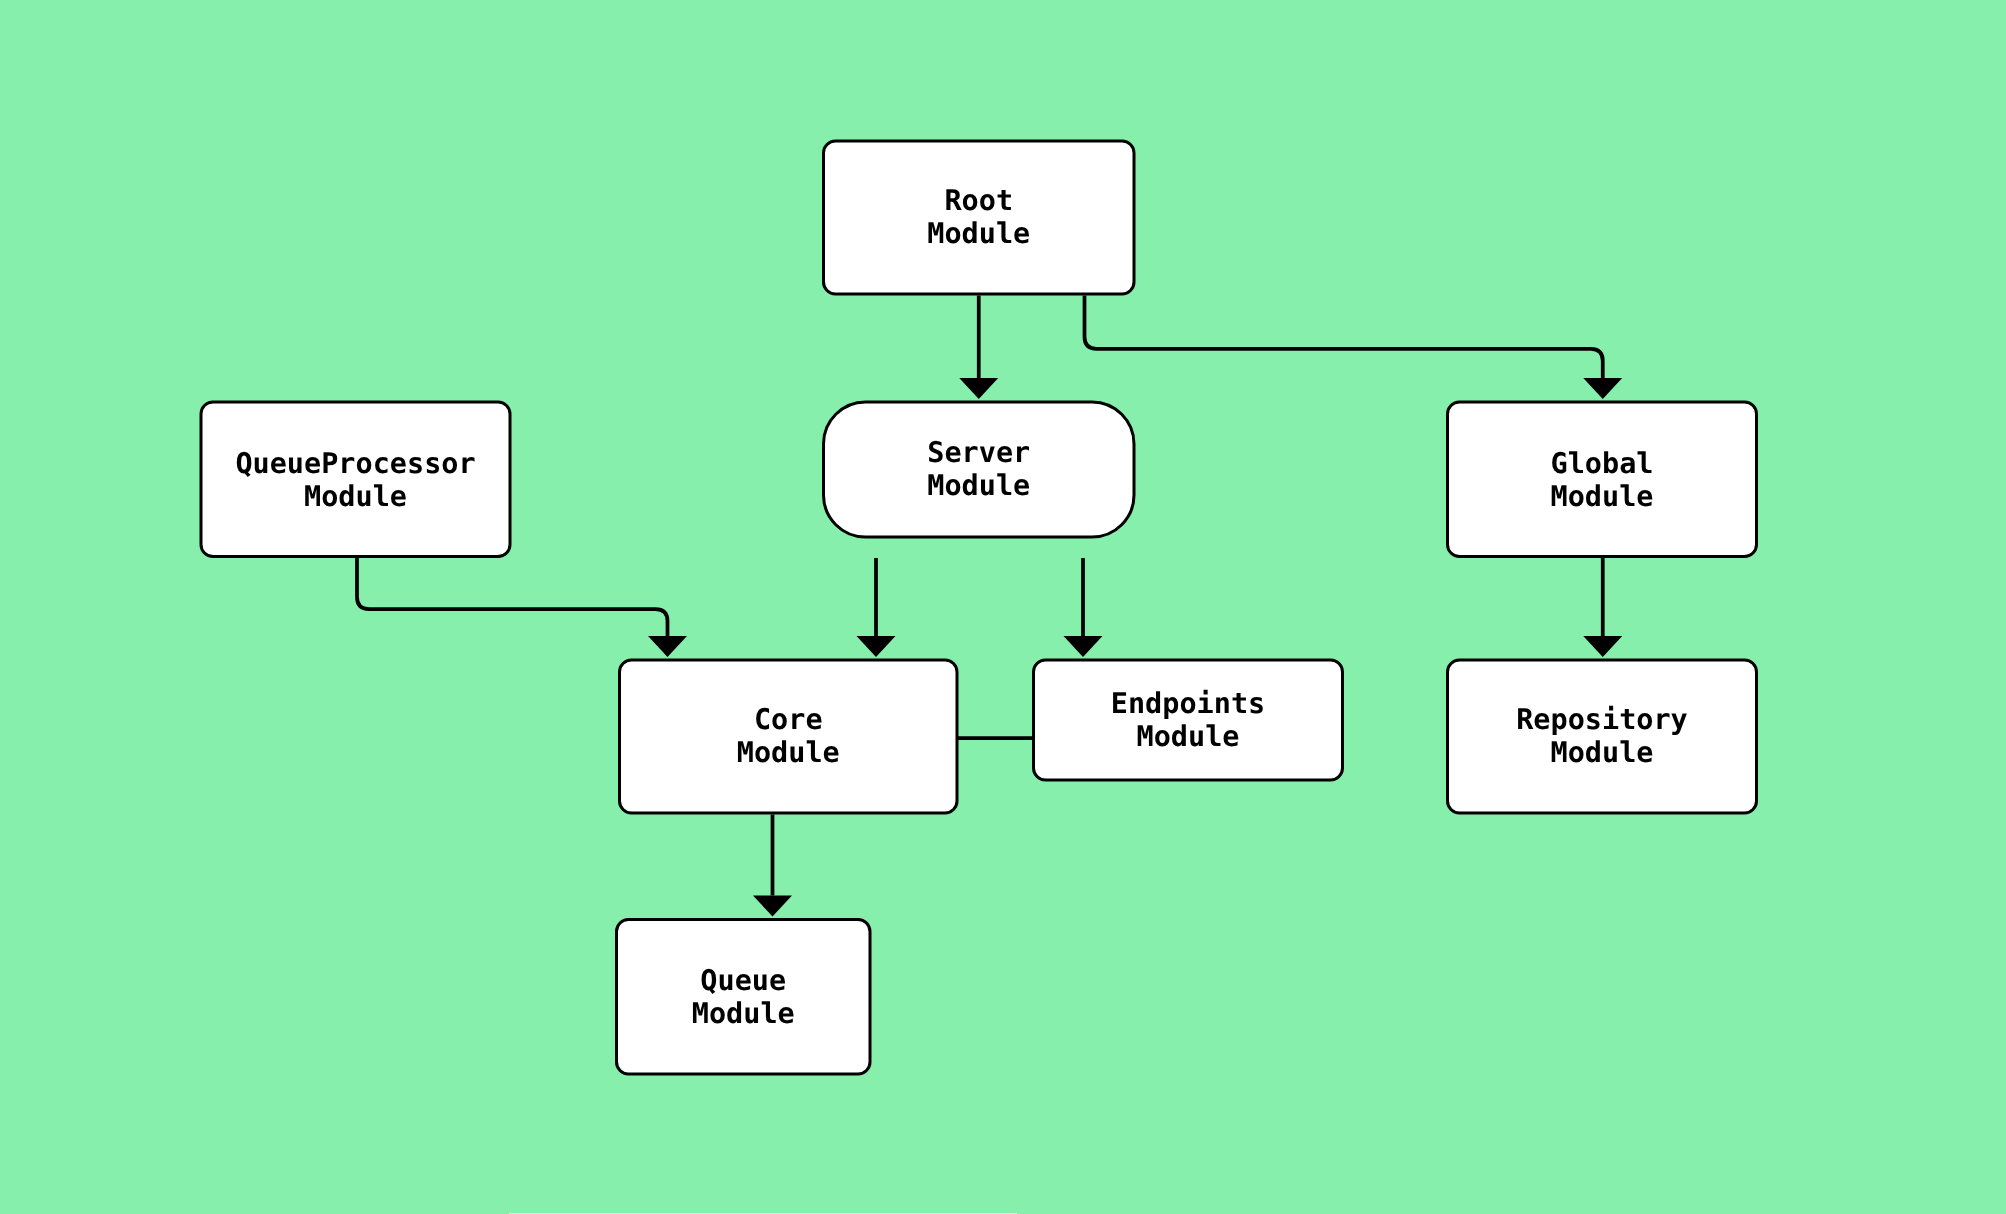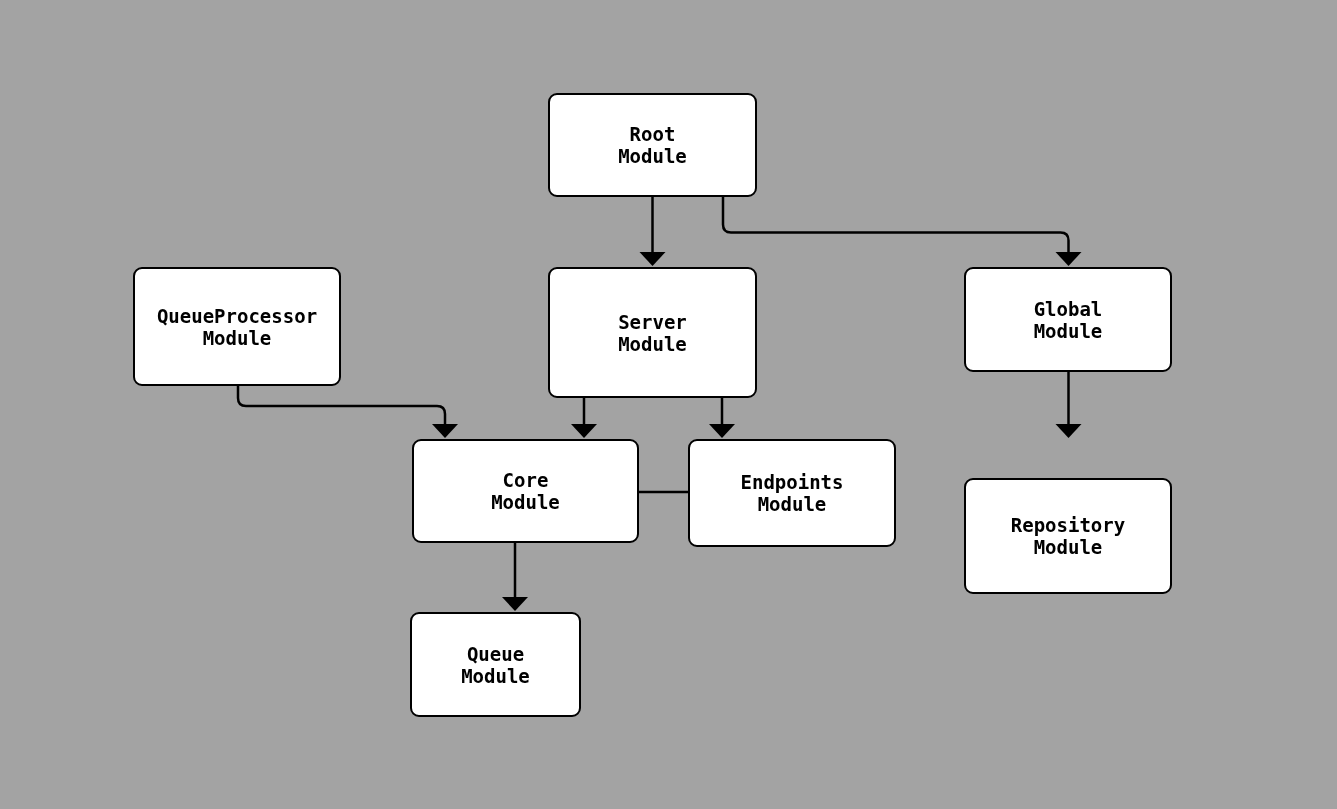--- a/index.html
+++ b/index.html
@@ -4,21 +4,21 @@
 <style>
   html, body {
     margin: 0;
     padding: 0;
     background: #ffffff;
   }
   .canvas {
     position: relative;
     width: 1337px;
     height: 809px;
-    background: #a3a3a3;
+    background: #86efac;
     overflow: hidden;
     font-family: "DejaVu Sans Mono", "Liberation Mono", monospace;
   }
   .edges-layer {
     position: absolute;
     left: 0;
     top: 0;
     width: 1337px;
     height: 809px;
   }
@@ -69,46 +69,46 @@
       <polygon points="634,479 634,505 620.5,492"></polygon>
       <polygon points="502,597 528,597 515,611"></polygon>
     </g>
   </svg>
 
   <div class="node" style="left:548px; top:93px; width:209px; height:104px;">
     <span class="nline">Root</span>
     <span class="nline">Module</span>
   </div>
 
-  <div class="node" style="left:133px; top:267px; width:208px; height:119px;">
+  <div class="node" style="left:133px; top:267px; width:208px; height:105px;">
     <span class="nline">QueueProcessor</span>
     <span class="nline">Module</span>
   </div>
 
-  <div class="node" style="left:548px; top:267px; width:209px; height:131px;">
+  <div class="node" style="left:548px; top:267px; width:209px; height:92px;border-radius:29px;">
     <span class="nline">Server</span>
     <span class="nline">Module</span>
   </div>
 
   <div class="node" style="left:964px; top:267px; width:208px; height:105px;">
     <span class="nline">Global</span>
     <span class="nline">Module</span>
   </div>
 
   <div class="node" style="left:412px; top:439px; width:227px; height:104px;">
     <span class="nline">Core</span>
     <span class="nline">Module</span>
   </div>
 
-  <div class="node" style="left:688px; top:439px; width:208px; height:108px;">
+  <div class="node" style="left:688px; top:439px; width:208px; height:82px;">
     <span class="nline">Endpoints</span>
     <span class="nline">Module</span>
   </div>
 
-  <div class="node" style="left:964px; top:439px; width:208px; height:116px;margin-top:39px;">
+  <div class="node" style="left:964px; top:439px; width:208px; height:104px;">
     <span class="nline">Repository</span>
     <span class="nline">Module</span>
   </div>
 
   <div class="node" style="left:410px; top:612px; width:171px; height:105px;">
     <span class="nline">Queue</span>
     <span class="nline">Module</span>
   </div>
 
 </div>

